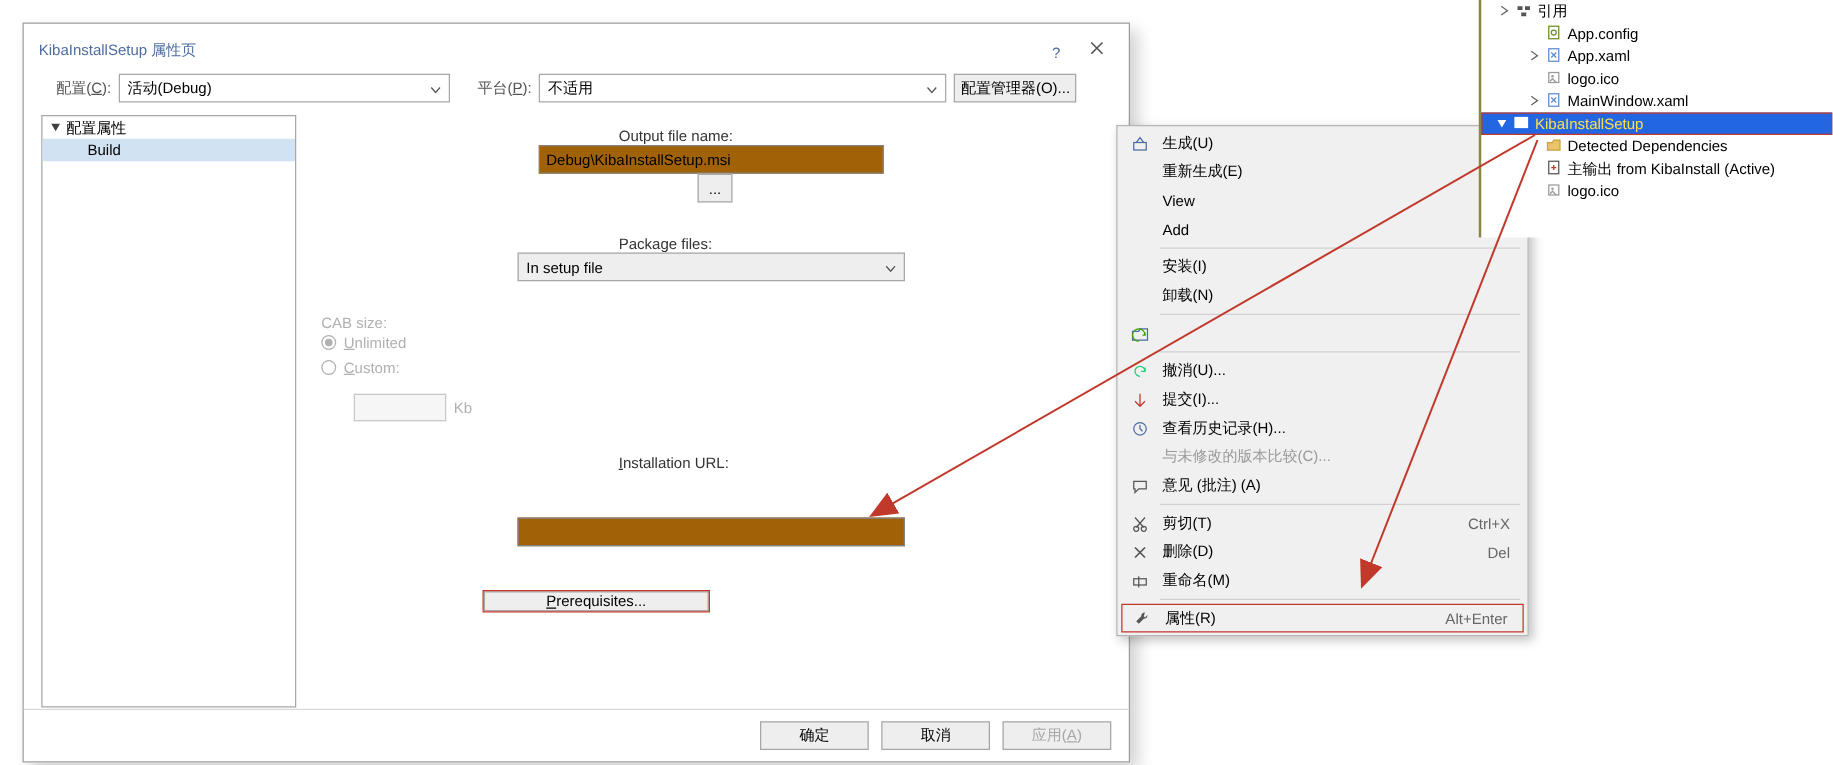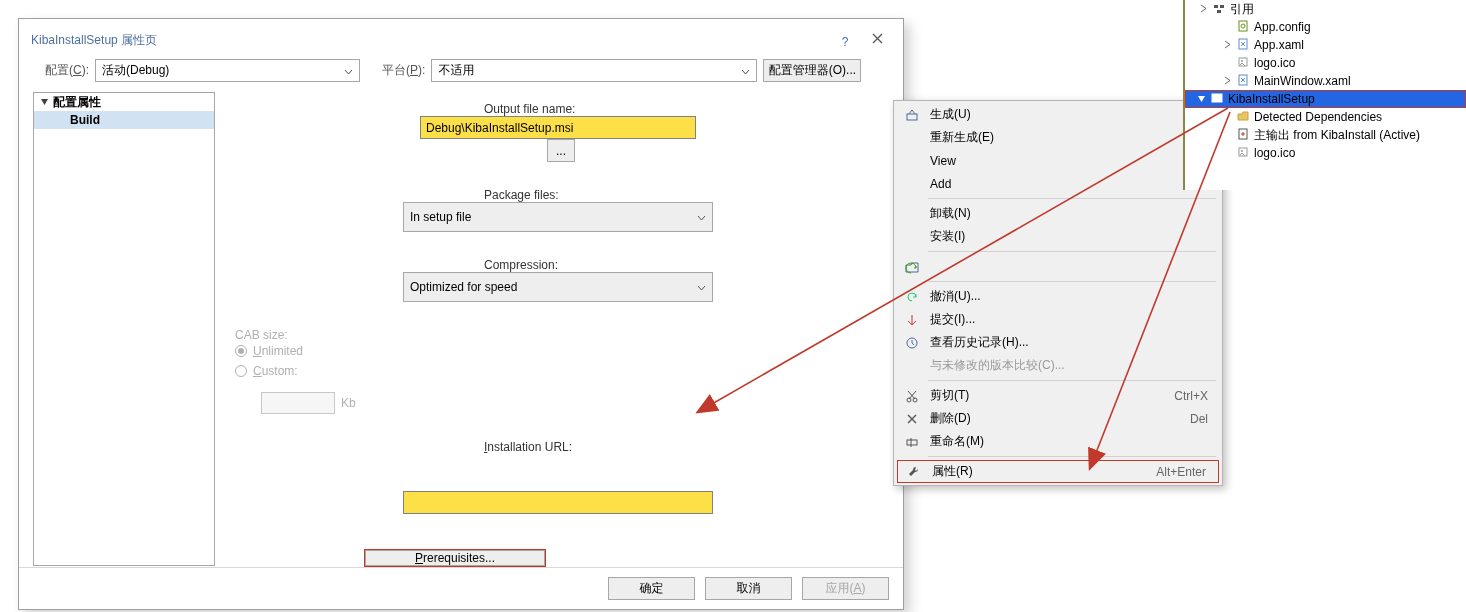--- a/index.html
+++ b/index.html
@@ -20,35 +20,35 @@
   .tb-label { color: #555; }
   .tb-label .ul { text-decoration: underline; }
   .tb-combo { border: 1px solid #a7a7a7; background: #fff; height: 23px; display: flex; align-items: center; padding: 0 6px; cursor: pointer; }
   .tb-combo .arr { margin-left: auto; }
   .tb-combo.config { width: 265px; }
   .tb-combo.platform { width: 326px; }
   .tb-btn { border: 1px solid #a7a7a7; background: #eee; height: 23px; width: 98px; display: flex; align-items: center; justify-content: center; cursor: pointer; }
   .arr svg { width: 9px; height: 6px; }
 
   .dlg-body { display: flex; padding: 0 14px 0 14px; height: calc(100% - 30px - 44px - 42px); }
-  .tree-pane { width: 182px; border: 1px solid #a7a7a7; background: #fff; font-weight: bold; }
+  .tree-pane { width: 204px; border: 1px solid #a7a7a7; background: #fff; }
   .tree-row { height: 18px; display: flex; align-items: center; padding-left: 6px; gap: 4px; cursor: pointer; }
   .tree-row.sel { background: #d1e2f2; }
   .tree-caret svg { width: 9px; height: 9px; }
   .tree-row.child { padding-left: 36px; }
 
   .form-pane { flex: 1; padding: 10px 8px 0 20px; }
   .form-row { display: flex; align-items: center; margin-bottom: 26px; flex-direction: column; }
   .form-row.tall { margin-top: 20px; }
   .form-lbl { width: 148px; color: #333; }
   .form-lbl.disabled { color: #b0b0b0; }
-  .input-text { border: 1px solid #828282; height: 23px; padding: 0 5px; background: #fde047; width: 276px; }
+  .input-text { border: 1px solid #828282; height: 23px; padding: 0 5px; background: #a16207; width: 276px; }
   .input-text.wide { width: 310px; }
   .browse-btn { width: 28px; height: 23px; margin-left: 6px; border: 1px solid #a7a7a7; background: #eee; display: flex; align-items: center; justify-content: center; cursor: pointer; }
-  .combo { border: 1px solid #a7a7a7; background: #eee; height: 23px; width: 310px; display: flex; align-items: center; padding: 14px 6px; cursor: pointer; }
+  .combo { border: 1px solid #a7a7a7; background: #eee; height: 23px; width: 310px; display: flex; align-items: center; padding: 0 6px; cursor: pointer; }
   .radio-col { display: flex; flex-direction: column; gap: 6px; padding-top: 2px; }
   .radio-row { display: flex; align-items: center; gap: 6px; color: #b0b0b0; }
   .radio-dot { width: 12px; height: 12px; border: 1px solid #b0b0b0; border-radius: 50%; cursor: pointer; display: inline-flex; align-items: center; justify-content: center; }
   .radio-dot.sel::after { content: ""; width: 6px; height: 6px; background: #b0b0b0; border-radius: 50%; display: block; }
   .kb-row { display: flex; align-items: center; gap: 6px; margin: 8px 0 0 26px; }
   .kb-input { width: 74px; height: 22px; border: 1px solid #c8c8c8; background: #f6f6f6; }
   .kb-txt { color: #b0b0b0; }
   .prereq-btn { width: 180px; height: 16px; border: 1px solid #a7a7a7; background: #eee; display: flex; align-items: center; justify-content: center; cursor: pointer; margin-left: 130px; margin-top: 36px; outline: 1px solid #c0392b; outline-offset: 0; }
 
   .dlg-footer { position: absolute; left: 0; right: 0; bottom: 0; height: 42px; border-top: 1px solid #d9d9d9; display: flex; align-items: center; justify-content: flex-end; gap: 10px; padding-right: 14px; }
@@ -71,21 +71,21 @@
   .ctx-item.highlight { border: 1px solid #c0392b; height: 23px; margin: 0 1px; }
 
   
   .soln-pane {
     position: absolute; left: 1183px; top: 0; right: 0; height: 190px;
     border-left: 2px solid #888844; background: #fff; padding-top: 0;
   }
   .soln-row { height: 18px; display: flex; align-items: center; gap: 4px; cursor: pointer; padding-right: 4px; }
   .soln-row.depth0 { padding-left: 14px; }
   .soln-row.depth1 { padding-left: 38px; }
-  .soln-row.sel { background: #2266e3; color: #000000; padding-left: 12px; }
+  .soln-row.sel { background: #2266e3; color: #fde047; padding-left: 12px; }
   .soln-row.sel-box { outline: 1px solid #c0392b; outline-offset: -1px; }
   .soln-caret svg { width: 9px; height: 9px; }
   .soln-ico svg { width: 14px; height: 14px; }
   .soln-lbl { }
 
   
   .arrow-overlay { position: absolute; left: 0; top: 0; width: 1466px; height: 612px; pointer-events: none; }
 
 </style>
 </head>
@@ -148,29 +148,20 @@
       <div class="form-row tall">
         <span class="form-lbl">Package files:</span>
         <div class="combo">
           <span>In setup file</span>
           <span class="arr" style="margin-left:auto;"><svg viewBox="0 0 9 6">
                 <path d="M1 1 L4.5 5 L8 1" fill="none" stroke="#555"></path>
               </svg></span>
         </div>
       </div>
 
-      <div class="form-row">
-        <span class="form-lbl">Compression:</span>
-        <div class="combo">
-          <span>Optimized for speed</span>
-          <span class="arr" style="margin-left:auto;"><svg viewBox="0 0 9 6">
-                <path d="M1 1 L4.5 5 L8 1" fill="none" stroke="#555"></path>
-              </svg></span>
-        </div>
-      </div>
 
       <div class="form-row" style="align-items:flex-start;">
         <span class="form-lbl disabled">CAB size:</span>
         <div class="radio-col">
           <div class="radio-row">
             <span class="radio-dot sel"></span>
             <span><span style="text-decoration:underline;">U</span><span>nlimited</span></span>
           </div>
           <div class="radio-row">
             <span class="radio-dot"></span>
@@ -231,25 +222,25 @@
     <div class="ctx-item">
       <span class="ico"></span>
       <span class="lbl">Add</span>
       <span class="subarr"><svg width="6" height="9" viewBox="0 0 6 9">
           <path d="M1 1 L5 4.5 L1 8 Z" fill="#555"></path>
         </svg></span>
     </div>
     <div class="ctx-sep"></div>
     <div class="ctx-item">
       <span class="ico"></span>
+      <span class="lbl">安装(I)</span>
+    </div>
+    <div class="ctx-item">
+      <span class="ico"></span>
       <span class="lbl">卸载(N)</span>
-    </div>
-    <div class="ctx-item">
-      <span class="ico"></span>
-      <span class="lbl">安装(I)</span>
     </div>
     <div class="ctx-sep"></div>
     <div class="ctx-item">
       <span class="ico">
         <svg viewBox="0 0 14 14">
           <path d="M1 5h5l1-2h6v9H1z" fill="none" stroke="#4a6aa0"></path>
           <path d="M6 13 a5 5 0 1 1 5-5" fill="none" stroke="#38a000"></path>
           <path d="M9 8 L11 8 L11 6" fill="none" stroke="#38a000"></path>
         </svg>
       </span>
@@ -277,20 +268,28 @@
         <svg viewBox="0 0 14 14">
           <circle cx="7" cy="7" r="5" fill="none" stroke="#4a6aa0"></circle>
           <path d="M7 4 v3 l2 2" fill="none" stroke="#4a6aa0"></path>
         </svg>
       </span>
       <span class="lbl">查看历史记录(H)...</span>
     </div>
     <div class="ctx-item disabled">
       <span class="ico"></span>
       <span class="lbl">与未修改的版本比较(C)...</span>
+    </div>
+    <div class="ctx-item">
+      <span class="ico">
+        <svg viewBox="0 0 14 14">
+          <path d="M2 3h10v6H6l-3 3V9H2z" fill="none" stroke="#555"></path>
+        </svg>
+      </span>
+      <span class="lbl">意见 (批注) (A)</span>
     </div>
     <div class="ctx-sep"></div>
     <div class="ctx-item">
       <span class="ico">
         <svg viewBox="0 0 14 14">
           <circle cx="4" cy="11" r="2" fill="none" stroke="#555"></circle>
           <circle cx="10" cy="11" r="2" fill="none" stroke="#555"></circle>
           <path d="M3 2 L10 10 M11 2 L4 10" stroke="#555"></path>
         </svg>
       </span>

